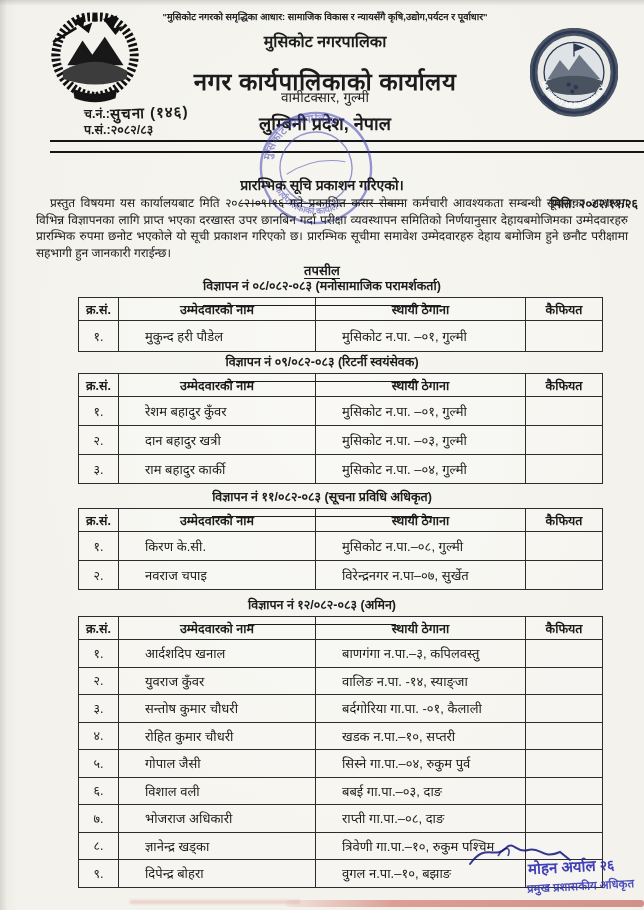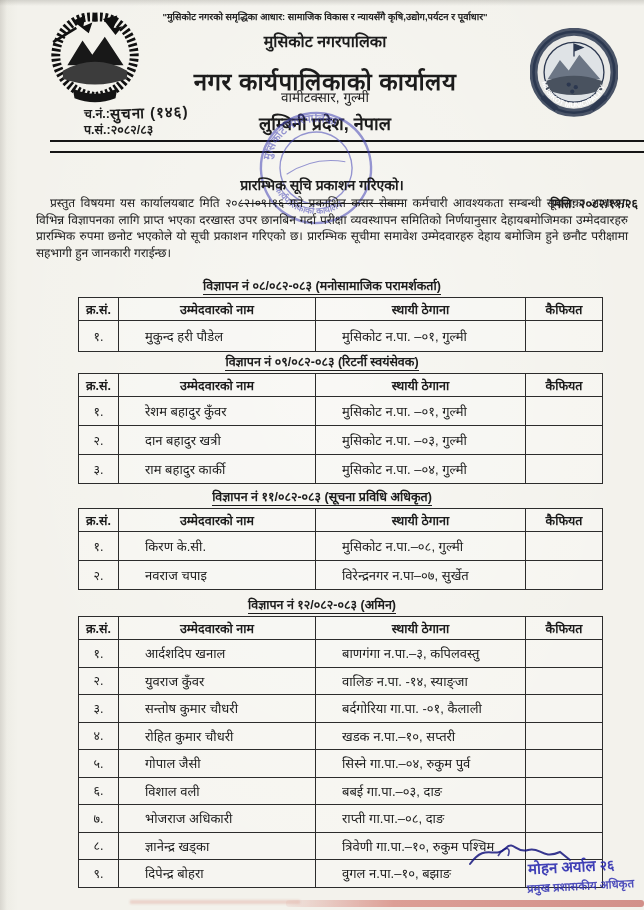--- a/index.html
+++ b/index.html
@@ -30,21 +30,21 @@
   .dateline{top:159px;right:6px;font-size:12.5px;font-weight:bold;margin-top:36px;}
   
   .subject{top:175px;left:0;width:644px;text-align:center;font-size:14px;font-weight:bold;}
   .subject span{border-bottom:1.5px solid #1c1c1c;padding-bottom:10px;}
   .bodytext{top:195px;left:36px;width:592px;font-size:12px;line-height:16.5px;text-align:justify;text-indent:14px;}
   .tapasil{top:261px;left:0;width:644px;text-align:center;font-size:13px;font-weight:bold;}
   .tapasil span{border-bottom:1.4px solid #1c1c1c;}
   
   .tblock{left:40px;width:564px;}
   .tblock .ttitle{text-align:center;font-size:12.5px;font-weight:bold;margin-bottom:3px;}
-  .tblock .ttitle span{border-bottom:1.4px solid #1c1c1c;padding-bottom:1px;}
+  .tblock .ttitle span{border-bottom:1.4px solid #1c1c1c;padding-bottom:12px;}
   table.cand{border-collapse:collapse;margin-left:38px;width:524px;table-layout:fixed;background:rgba(255,255,255,.25);}
   table.cand th,table.cand td{border:1.3px solid #2c2c2c;font-size:12.5px;padding:0 4px;overflow:hidden;}
   table.cand th{font-weight:bold;height:22px;}
   table.cand td{height:28px;}
   table.cand td.c0{text-align:center;}
   table.cand td.c1,table.cand td.c2{text-align:left;padding-left:26px;font-size:13px;}
   .b1{top:277px;} .b1 td{height:30px!important;}
   .b2{top:353px;}
   .b3{top:488px;}
   .b4{top:596px;} .b4 td{height:26.5px!important;}
@@ -121,20 +121,23 @@
     </text>
     <path d="M30 60 Q60 48 90 60" stroke="#4646b6" stroke-width="1" fill="none"></path>
   </svg>
 
   <div class="abs dateline">मिति: २०८२/११/२६</div>
 
   <div class="abs subject">
     <span>प्रारम्भिक सूचि प्रकाशन गरिएको।</span>
   </div>
   <div class="abs bodytext">प्रस्तुत विषयमा यस कार्यालयबाट मिति २०८२।०९।१६ गते प्रकाशित करार सेवामा कर्मचारी आवश्यकता सम्बन्धी सूचनाका आधारमा विभिन्न विज्ञापनका लागि प्राप्त भएका दरखास्त उपर छानबिन गर्दा परीक्षा व्यवस्थापन समितिको निर्णयानुसार देहायबमोजिमका उम्मेदवारहरु प्रारम्भिक रुपमा छनोट भएकोले यो सूची प्रकाशन गरिएको छ। प्रारम्भिक सूचीमा समावेश उम्मेदवारहरु देहाय बमोजिम हुने छनौट परीक्षामा सहभागी हुन जानकारी गराईन्छ।</div>
+  <div class="abs tapasil">
+    <span>तपसील</span>
+  </div>
 
   <div class="abs tblock b1">
     <div class="ttitle"><span>विज्ञापन नं ०८/०८२-०८३ (मनोसामाजिक परामर्शकर्ता)</span></div>
     <table class="cand">
       <colgroup>
           <col class="w0">
           <col class="w1">
           <col class="w2">
           <col class="w3">
         </colgroup>

